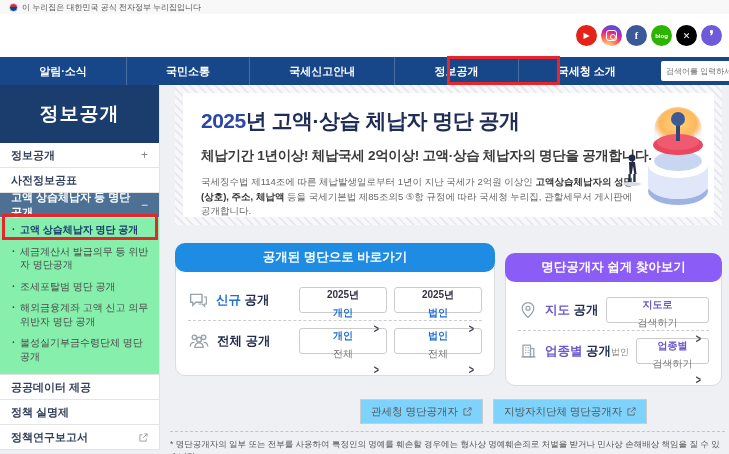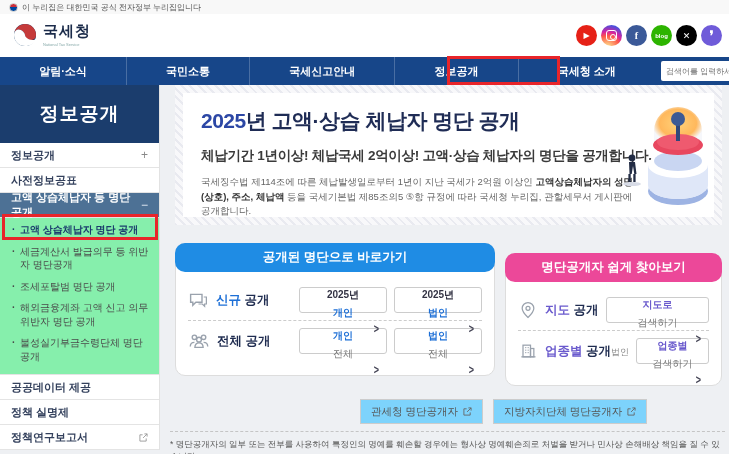--- a/index.html
+++ b/index.html
@@ -74,21 +74,21 @@
   .bn-desc b { color:#333; }
   .illu { position:absolute; right:2px; top:2px; }
   
   .card { position:absolute; background:#fff; border:1px solid #ddd; border-radius:10px; }
   .card.left { left:175px; top:243px; width:320px; height:133px; }
   .card.right { left:505px; top:253px; width:217px; height:133px; }
   .card-hd { height:29px; margin:-1px -1px 0 -1px; border-radius:10px; color:#fff;
     font-size:12.5px; font-weight:bold; display:flex; align-items:center; justify-content:center;
     cursor:default; }
   .card.left .card-hd { background:#1f8ce4; }
-  .card.right .card-hd { background:#ec4899; }
+  .card.right .card-hd { background:#8b5cf6; }
   .card-bd { padding:8px 12px; }
   .crow { display:flex; align-items:center; gap:7px; height:40px; }
   .crow .lbl { font-size:12.5px; font-weight:bold; color:#1f2c50; white-space:nowrap; }
   .crow .lbl .ab { color:#1d6fd6; }
   .crow .lbl .ap { color:#6a5acd; }
   .crow .lbl .sm { font-size:9px; font-weight:normal; color:#888; }
   .dash { border-top:1px dashed #ccc; }
   .cbtn { border:1px solid #ccc; border-radius:3px; background:#fff; height:26px;
     display:flex; align-items:center; padding:0 7px; gap:4px; font-size:10px; cursor:pointer;flex-direction:column; }
   .cbtn .p-dark { color:#334; font-weight:bold; }
@@ -108,31 +108,20 @@
 </style>
 </head>
 <body>
 
 <div class="notice">
   <span class="flag"></span>
   <span>이 누리집은 대한민국 공식 전자정부 누리집입니다</span>
 </div>
 
 <div class="header">
-  <div class="logo">
-    <svg width="24" height="24" viewBox="0 0 24 24">
-      <circle cx="12" cy="12" r="11" fill="#0e3a66"></circle>
-      <path d="M12 1a11 11 0 0 1 11 11c0 3-2 5-5.5 5S12 14 12 12 9 6.5 5.5 6.5C3.5 6.5 2 8 1.4 9.5 2.6 4.6 6.9 1 12 1z" fill="#c53a3a"></path>
-      <path d="M1 12c0-1 .1-1.7.4-2.5C2 8 3.5 6.5 5.5 6.5 9 6.5 12 10 12 12s3.5 5 7.5 5c1.8 0 3.3-.6 4.2-1.8C22 20.3 17.4 23 12 23 5.9 23 1 18.1 1 12z" fill="#fff"></path>
-    </svg>
-    <div class="logo-txt">
-      <div class="t1">국세청</div>
-      <div class="t2">National Tax Service</div>
-    </div>
-  </div>
   <div class="social">
     <span class="sic yt">▶</span>
     <span class="sic ig">
         <span class="ig-cam"></span>
       </span>
     <span class="sic fb">f</span>
     <span class="sic bl">blog</span>
     <span class="sic xx">✕</span>
     <span class="sic cm">❜</span>
   </div>

